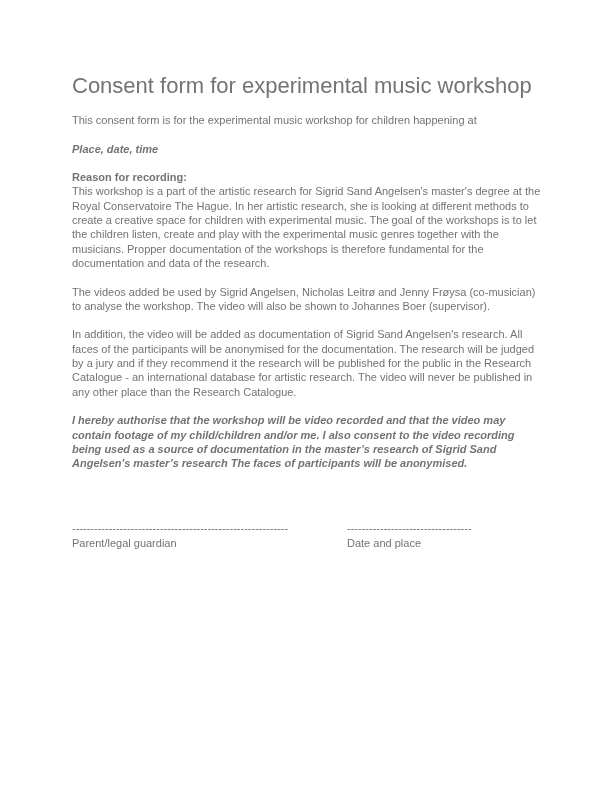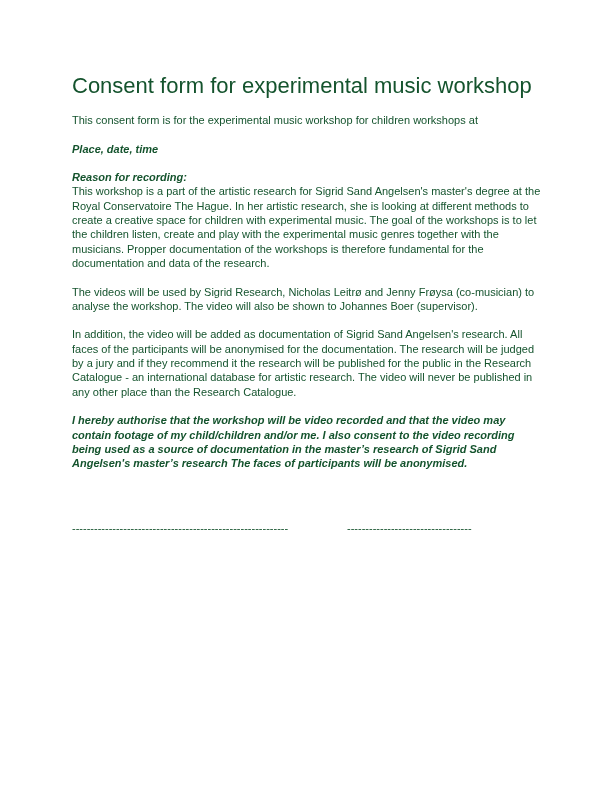--- a/index.html
+++ b/index.html
@@ -7,21 +7,21 @@
     padding: 0;
     background: #ffffff;
   }
   .page {
     position: relative;
     width: 612px;
     height: 792px;
     background: #ffffff;
     overflow: hidden;
     font-family: "Liberation Sans", "DejaVu Sans", sans-serif;
-    color: #14532d;
+    color: #737373;
     -webkit-font-smoothing: antialiased;
   }
   .content {
     position: absolute;
     left: 72px;
     top: 73px;
     width: 470px;
     font-size: 11px;
     line-height: 14.3px;
   }
@@ -36,21 +36,20 @@
     margin: 0 0 14.3px 0;
   }
   .para-group {
     margin: 0 0 14.3px 0;
   }
   .para-group p {
     margin: 0;
   }
   .heading {
     font-weight: 700;
-    font-style: italic;
   }
   .italic {
     font-style: italic;
     font-weight: bold;
   }
   .sig-block {
     margin-top: 51px;
   }
   .sig-row {
     display: flex;
@@ -67,38 +66,42 @@
   }
 </style>
 </head>
 <body>
 
 <div class="page">
   <div class="content">
 
     <h1 class="doc-title">Consent form for experimental music workshop</h1>
 
-    <p>This consent form is for the experimental music workshop for children workshops at</p>
+    <p>This consent form is for the experimental music workshop for children happening at</p>
 
     <p class="italic">Place, date, time</p>
 
     <div class="para-group">
       <p class="heading">Reason for recording:</p>
       <p>This workshop is a part of the artistic research for Sigrid Sand Angelsen's master's degree at the Royal Conservatoire The Hague. In her artistic research, she is looking at different methods to create a creative space for children with experimental music. The goal of the workshops is to let the children listen, create and play with the experimental music genres together with the musicians. Propper documentation of the workshops is therefore fundamental for the documentation and data of the research.</p>
     </div>
 
     <div class="para-group">
-      <p>The videos will be used by Sigrid Research, Nicholas Leitrø and Jenny Frøysa (co-musician) to analyse the workshop. The video will also be shown to Johannes Boer (supervisor).</p>
+      <p>The videos added be used by Sigrid Angelsen, Nicholas Leitrø and Jenny Frøysa (co-musician) to analyse the workshop. The video will also be shown to Johannes Boer (supervisor).</p>
     </div>
 
     <p>In addition, the video will be added as documentation of Sigrid Sand Angelsen's research. All faces of the participants will be anonymised for the documentation. The research will be judged by a jury and if they recommend it the research will be published for the public in the Research Catalogue - an international database for artistic research. The video will never be published in any other place than the Research Catalogue.</p>
 
     <p class="italic">I hereby authorise that the workshop will be video recorded and that the video may contain footage of my child/children and/or me. I also consent to the video recording being used as a source of documentation in the master’s research of Sigrid Sand Angelsen's master’s research The faces of participants will be anonymised.</p>
 
     <div class="sig-block">
       <div class="sig-row">
         <span class="sig-col-left">-----------------------------------------------------------</span>
         <span class="sig-col-right">----------------------------------</span>
       </div>
+      <div class="sig-row">
+        <span class="sig-col-left">Parent/legal guardian</span>
+        <span class="sig-col-right">Date and place</span>
+      </div>
     </div>
 
   </div>
 </div>
 
 </body></html>

